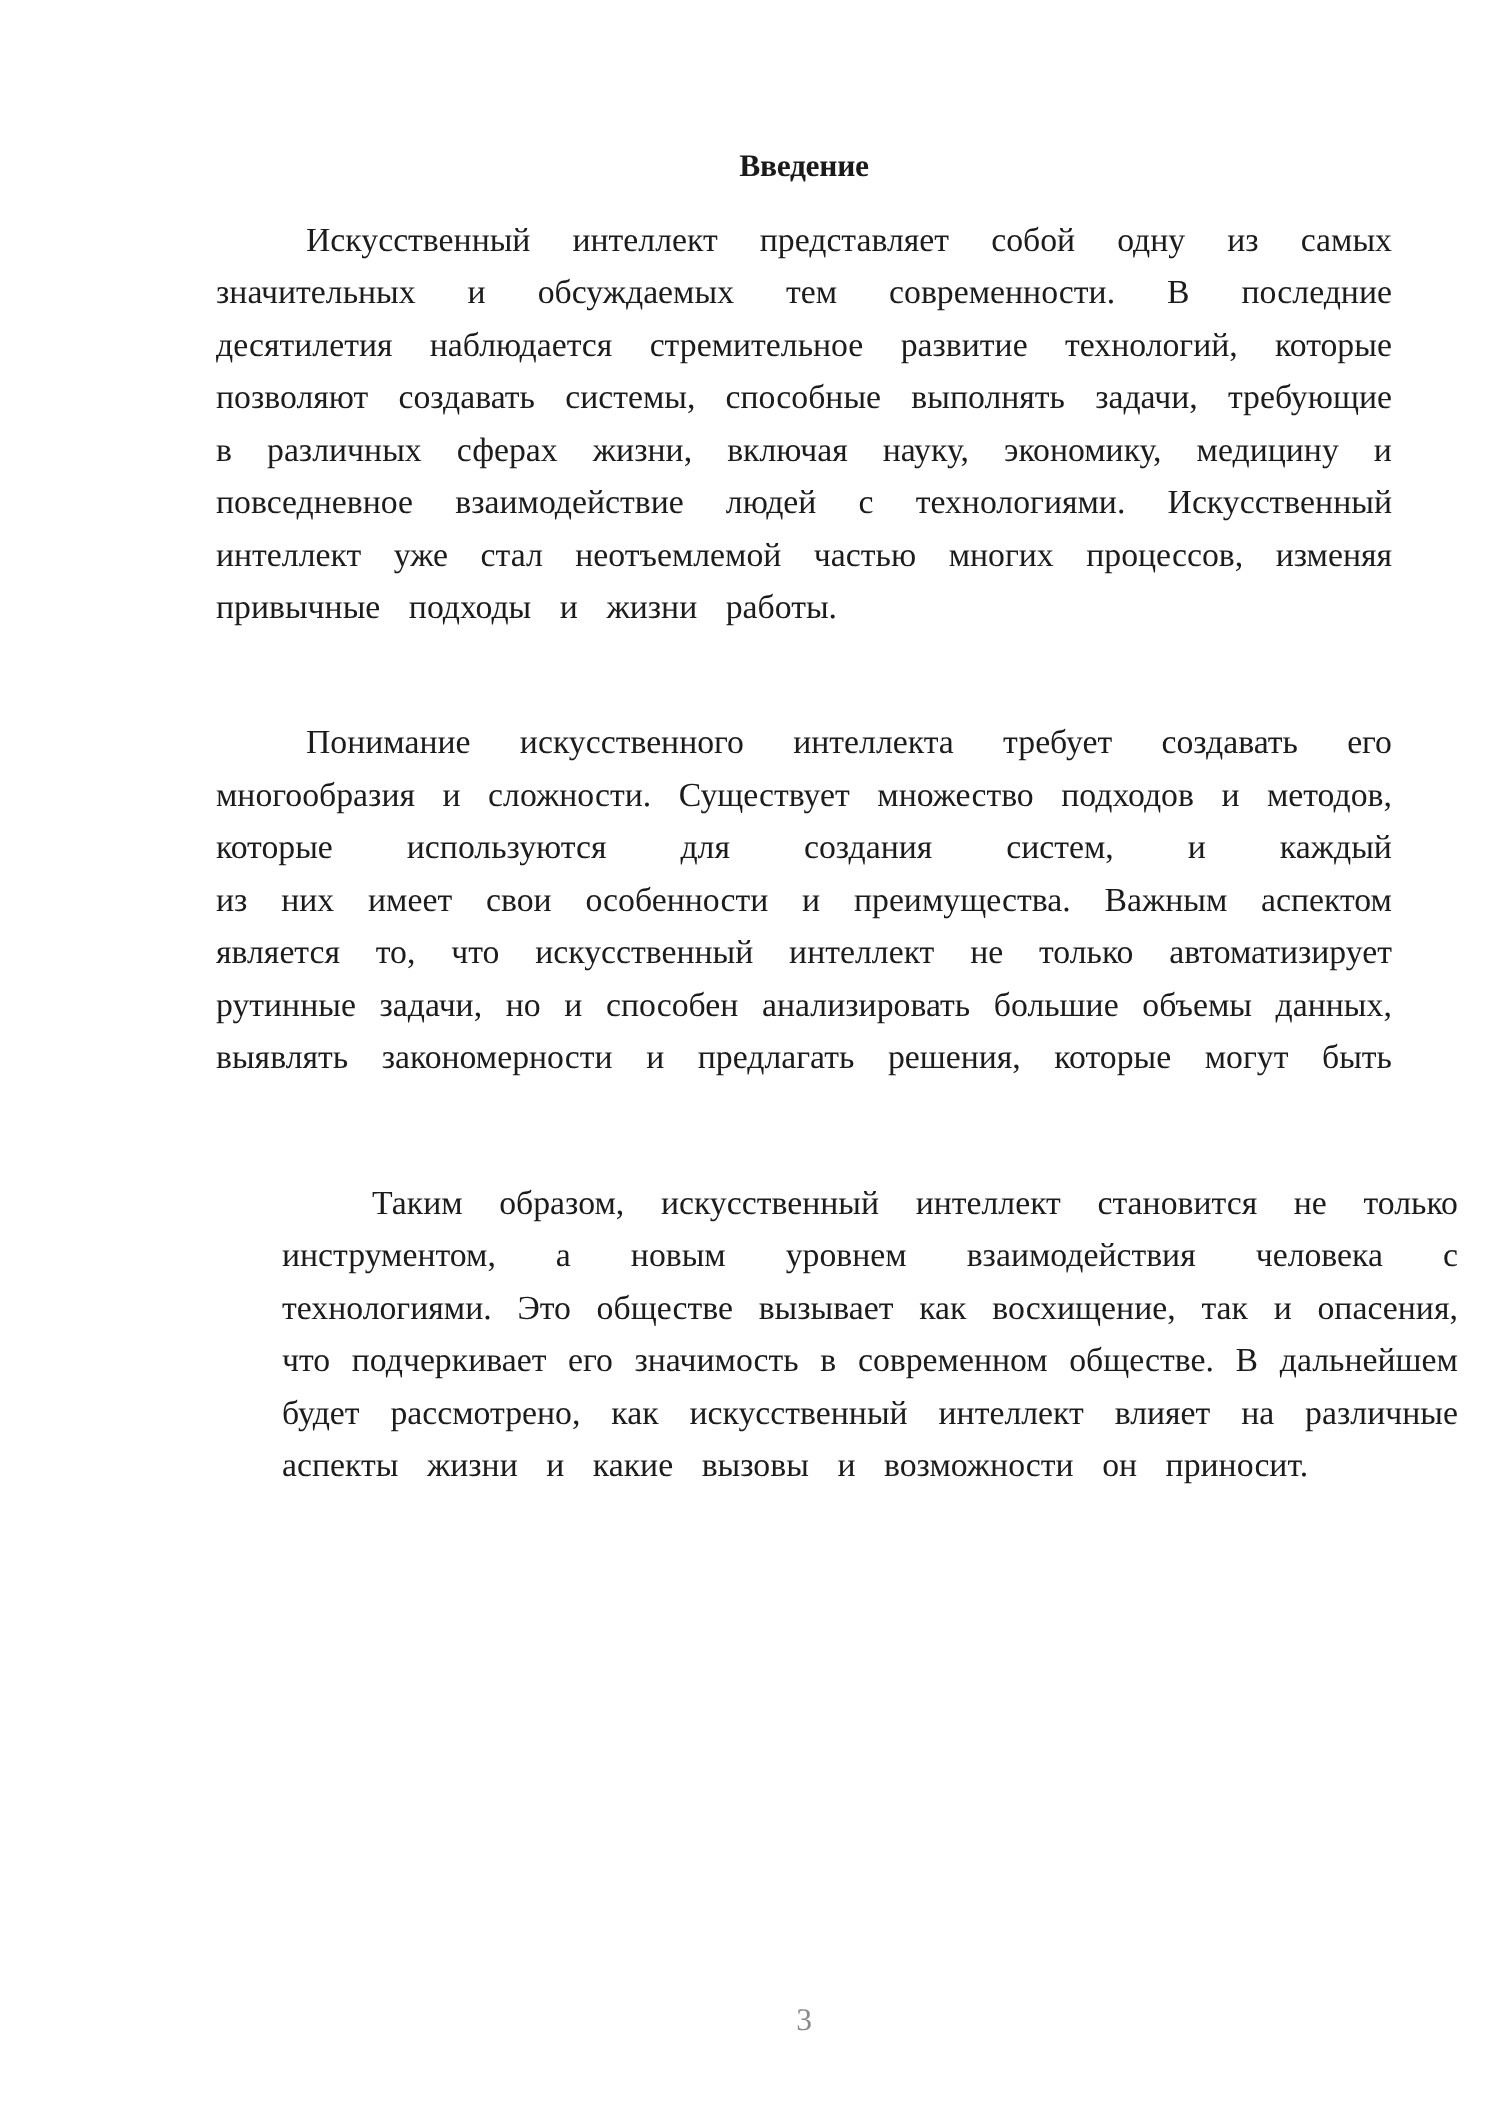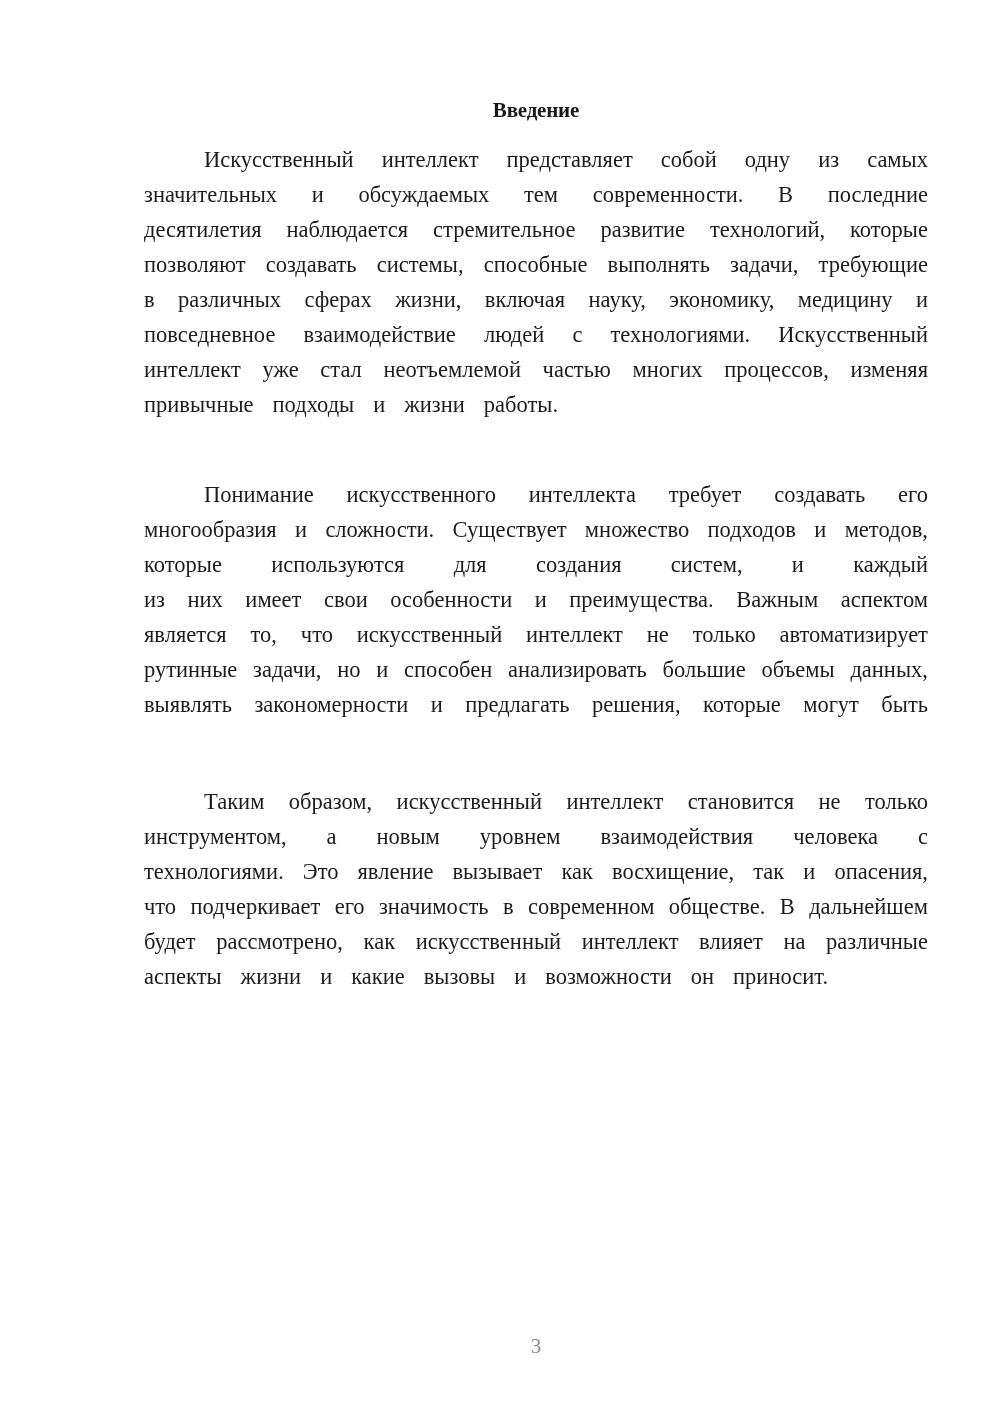--- a/index.html
+++ b/index.html
@@ -49,21 +49,21 @@
     }
     .jline.first {
       padding-left: 60px;
     }
     .jline.last {
       justify-content: flex-start;
       gap: 19px;
     }
     .p1 { top: 142px; }
     .p2 { top: 477px; }
-    .p3 { top: 784px; }
+    .p3 { top: 784px; margin-left: 44px; }
     .page-number {
       position: absolute;
       top: 1334px;
       left: 0;
       width: 1072px;
       text-align: center;
       font-size: 21px;
       color: #8a8a8a;
     }
   </style>
@@ -232,21 +232,21 @@
         <span>а</span>
         <span>новым</span>
         <span>уровнем</span>
         <span>взаимодействия</span>
         <span>человека</span>
         <span>с</span>
       </div>
       <div class="jline">
         <span>технологиями.</span>
         <span>Это</span>
-        <span>явление</span>
+        <span>обществе</span>
         <span>вызывает</span>
         <span>как</span>
         <span>восхищение,</span>
         <span>так</span>
         <span>и</span>
         <span>опасения,</span>
       </div>
       <div class="jline">
         <span>что</span>
         <span>подчеркивает</span>

